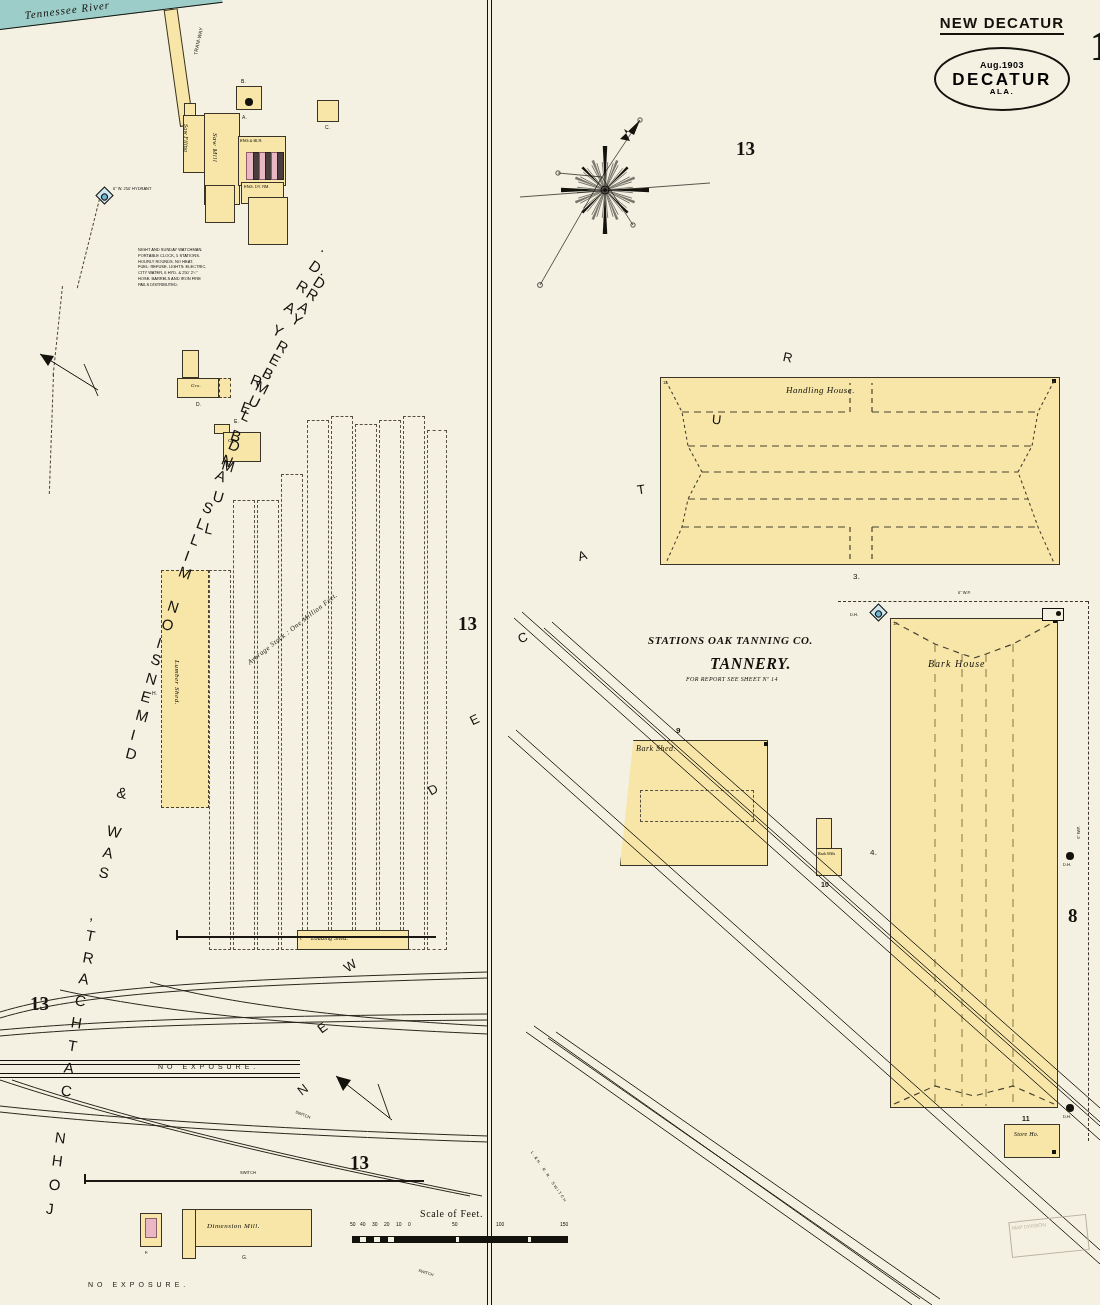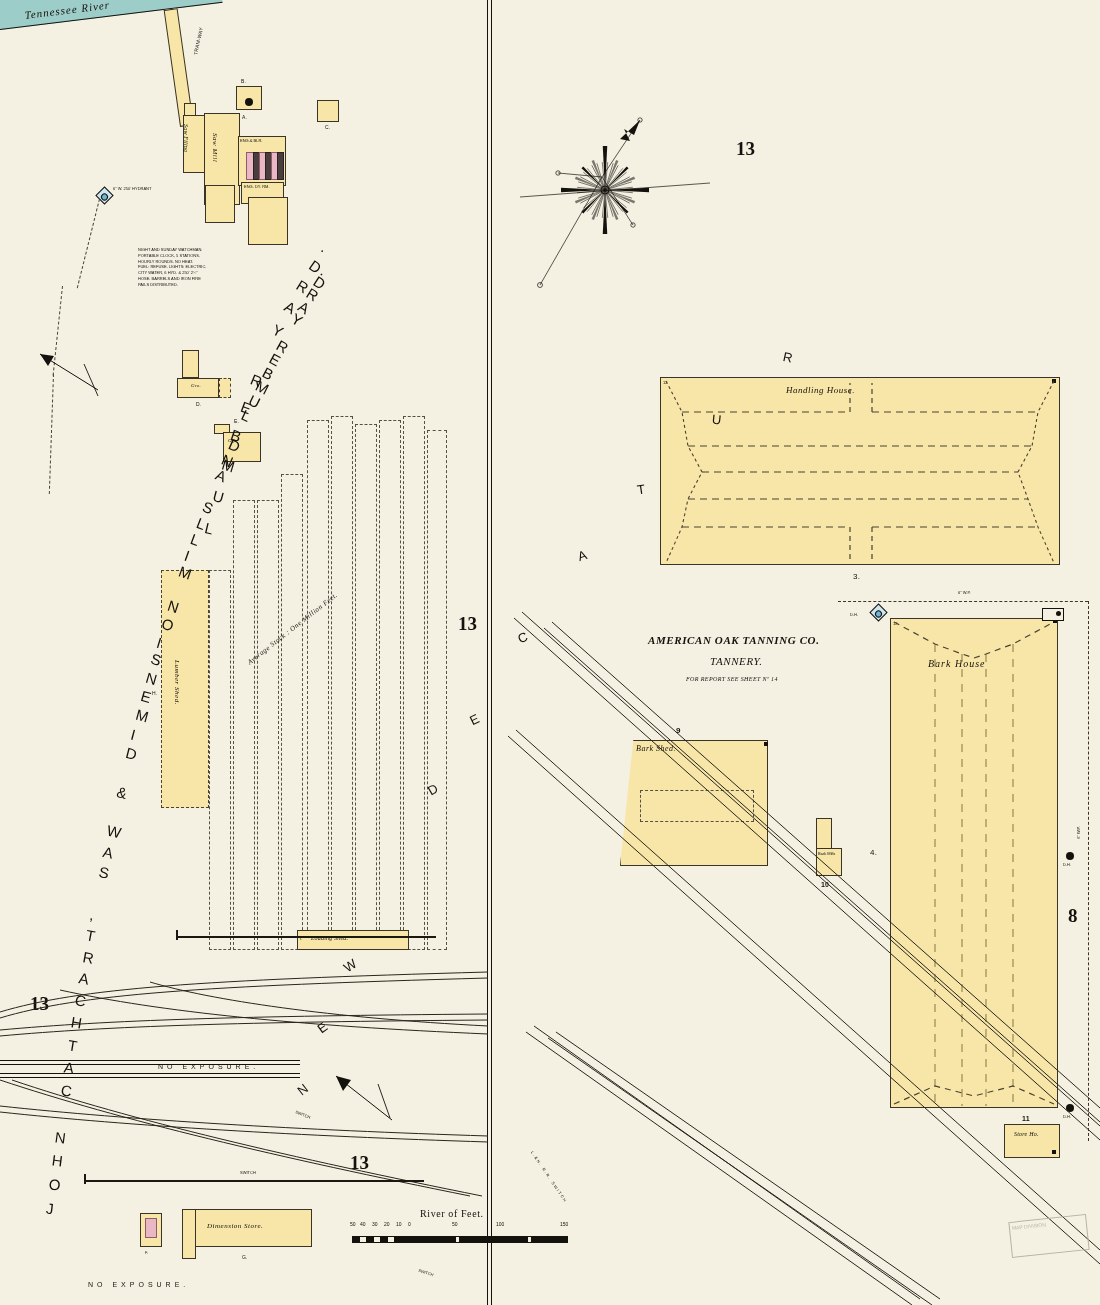--- a/index.html
+++ b/index.html
@@ -113,20 +113,29 @@
   .bigno{font-family:"Liberation Serif",serif;font-weight:bold;font-size:19px;color:#14120d;position:absolute;}
 </style>
 </head>
 <body>
 
 <div id="sheet">
 
   <div id="river"></div>
   <div id="rivertxt">Tennessee River</div>
 
+  <div id="titlewrap">
+    <div id="newdec">NEW DECATUR</div>
+    <div id="sheetno">13</div>
+    <div id="oval">
+      <div class="d1">Aug.1903</div>
+      <div class="d2">DECATUR</div>
+      <div class="d3">ALA.</div>
+    </div>
+  </div>
 
   <div id="compass"></div>
   <svg class="abs" style="left:520px;top:95px;" width="190" height="210">
     <line x1="120" y1="25" x2="82" y2="82" stroke="#14120d" stroke-width="0.7"></line>
     <line x1="82" y1="82" x2="20" y2="190" stroke="#14120d" stroke-width="0.7"></line>
     <line x1="38" y1="78" x2="82" y2="82" stroke="#14120d" stroke-width="0.7"></line>
     <line x1="82" y1="82" x2="113" y2="130" stroke="#14120d" stroke-width="0.7"></line>
     <line x1="0" y1="102" x2="190" y2="88" stroke="#14120d" stroke-width="0.7"></line>
     <polygon points="120,25 114,40 104,34 110,46 100,44" fill="#14120d"></polygon>
     <circle cx="120" cy="25" r="2.2" fill="none" stroke="#14120d" stroke-width="0.7"></circle>
@@ -321,21 +330,21 @@
   <div class="rule" style="left:84px;top:1180px;width:340px;height:1.6px;"></div>
   <div class="rule" style="left:84px;top:1174px;width:2px;height:10px;"></div>
   <div class="lbl xtiny" style="left:240px;top:1170px;">SWITCH</div>
 
   <div class="bldg" style="left:140px;top:1213px;width:22px;height:34px;"></div>
   <div class="pinkblk" style="left:145px;top:1218px;width:10px;height:18px;"></div>
   <div class="lbl xtiny" style="left:145px;top:1250px;">F.</div>
 
   <div class="bldg" style="left:182px;top:1209px;width:130px;height:38px;"></div>
   <div class="bldg" style="left:182px;top:1209px;width:14px;height:50px;"></div>
-  <div class="lbl hand" style="left:207px;top:1222px;font-size:7px;">Dimension Store.</div>
+  <div class="lbl hand" style="left:207px;top:1222px;font-size:7px;">Dimension Mill.</div>
   <div class="lbl tiny" style="left:242px;top:1254px;">G.</div>
 
   <div class="lbl" style="left:88px;top:1281px;font-size:7px;letter-spacing:4px;">NO EXPOSURE.</div>
   <div class="lbl xtiny" style="left:418px;top:1270px;transform:rotate(18deg);">SWITCH</div>
 
   <div id="marquee">
       <span class="curvechar" style="left: 46px; top: 1200px; font-size: 15px; transform: rotate(6.74135deg);">J</span>
       <span class="curvechar" style="left: 48.8409px; top: 1175.97px; font-size: 15px; transform: rotate(7.03702deg);">O</span>
       <span class="curvechar" style="left: 51.7786px; top: 1152.17px; font-size: 15px; transform: rotate(7.33821deg);">H</span>
       <span class="curvechar" style="left: 54.8131px; top: 1128.6px; font-size: 15px; transform: rotate(7.64504deg);">N</span>
@@ -387,43 +396,43 @@
       <span class="curvechar" style="left: 240.539px; top: 398.715px; font-size: 15px; transform: rotate(20.2856deg);">E</span>
       <span class="curvechar" style="left: 250.747px; top: 371.796px; font-size: 15px; transform: rotate(22.2686deg);">R</span>
       <span class="curvechar" style="left: 272.75px; top: 322.042px; font-size: 15px; transform: rotate(26.7144deg);">Y</span>
       <span class="curvechar" style="left: 284.546px; top: 299.206px; font-size: 15px; transform: rotate(29.2019deg);">A</span>
       <span class="curvechar" style="left: 296.871px; top: 277.732px; font-size: 15px; transform: rotate(31.8815deg);">R</span>
       <span class="curvechar" style="left: 309.726px; top: 257.618px; font-size: 15px; transform: rotate(34.7629deg);">D</span>
       <span class="curvechar" style="left: 323.11px; top: 238.866px; font-size: 15px; transform: rotate(37.8538deg);">.</span>
     </div>
 
   <div id="scalewrap">
-    <div id="scaletitle">River of Feet.</div>
+    <div id="scaletitle">Scale of Feet.</div>
     <div id="scalebar">
       <div class="sgap" style="left:8px;width:6px;"></div>
       <div class="sgap" style="left:22px;width:6px;"></div>
       <div class="sgap" style="left:36px;width:6px;"></div>
       <div class="sgap" style="left:104px;width:3px;"></div>
       <div class="sgap" style="left:176px;width:3px;"></div>
     </div>
     <div id="scaleticks">
         <div class="stick" style="left: -2px;">50</div>
         <div class="stick" style="left: 8px;">40</div>
         <div class="stick" style="left: 20px;">30</div>
         <div class="stick" style="left: 32px;">20</div>
         <div class="stick" style="left: 44px;">10</div>
         <div class="stick" style="left: 56px;">0</div>
         <div class="stick" style="left: 100px;">50</div>
         <div class="stick" style="left: 144px;">100</div>
         <div class="stick" style="left: 208px;">150</div>
       </div>
   </div>
 
-  <div class="lbl" style="left:648px;top:634px;font-size:11px;font-weight:bold;font-style:italic;font-family:'Liberation Serif',serif;letter-spacing:.6px;">AMERICAN OAK TANNING CO.</div>
-  <div class="lbl" style="left:710px;top:655px;font-size:11px;font-weight:normal;font-style:italic;font-family:'Liberation Serif',serif;letter-spacing:.6px;">TANNERY.</div>
+  <div class="lbl" style="left:648px;top:634px;font-size:11px;font-weight:bold;font-style:italic;font-family:'Liberation Serif',serif;letter-spacing:.6px;">STATIONS OAK TANNING CO.</div>
+  <div class="lbl" style="left:710px;top:655px;font-size:16px;font-weight:bold;font-style:italic;font-family:'Liberation Serif',serif;letter-spacing:.6px;">TANNERY.</div>
   <div class="lbl" style="left:686px;top:676px;font-size:6px;font-style:italic;font-family:'Liberation Serif',serif;letter-spacing:.4px;">FOR REPORT SEE SHEET Nº 14</div>
 
   <div class="bldg" style="left:660px;top:377px;width:400px;height:188px;"></div>
   <div class="lbl hand" style="left:786px;top:385px;font-size:9px;">Handling House.</div>
   <div class="lbl xtiny" style="left:663px;top:380px;">12</div>
   <div class="lbl tiny" style="left:853px;top:572px;font-size:8px;">3.</div>
   <div class="abs" style="left:1052px;top:379px;width:4px;height:4px;background:#14120d;"></div>
 
   <svg class="abs" style="left:660px;top:377px;" width="400" height="188">
     <line x1="22" y1="35" x2="190" y2="35" stroke="#4a4333" stroke-width="1.2" stroke-dasharray="7,5"></line>

